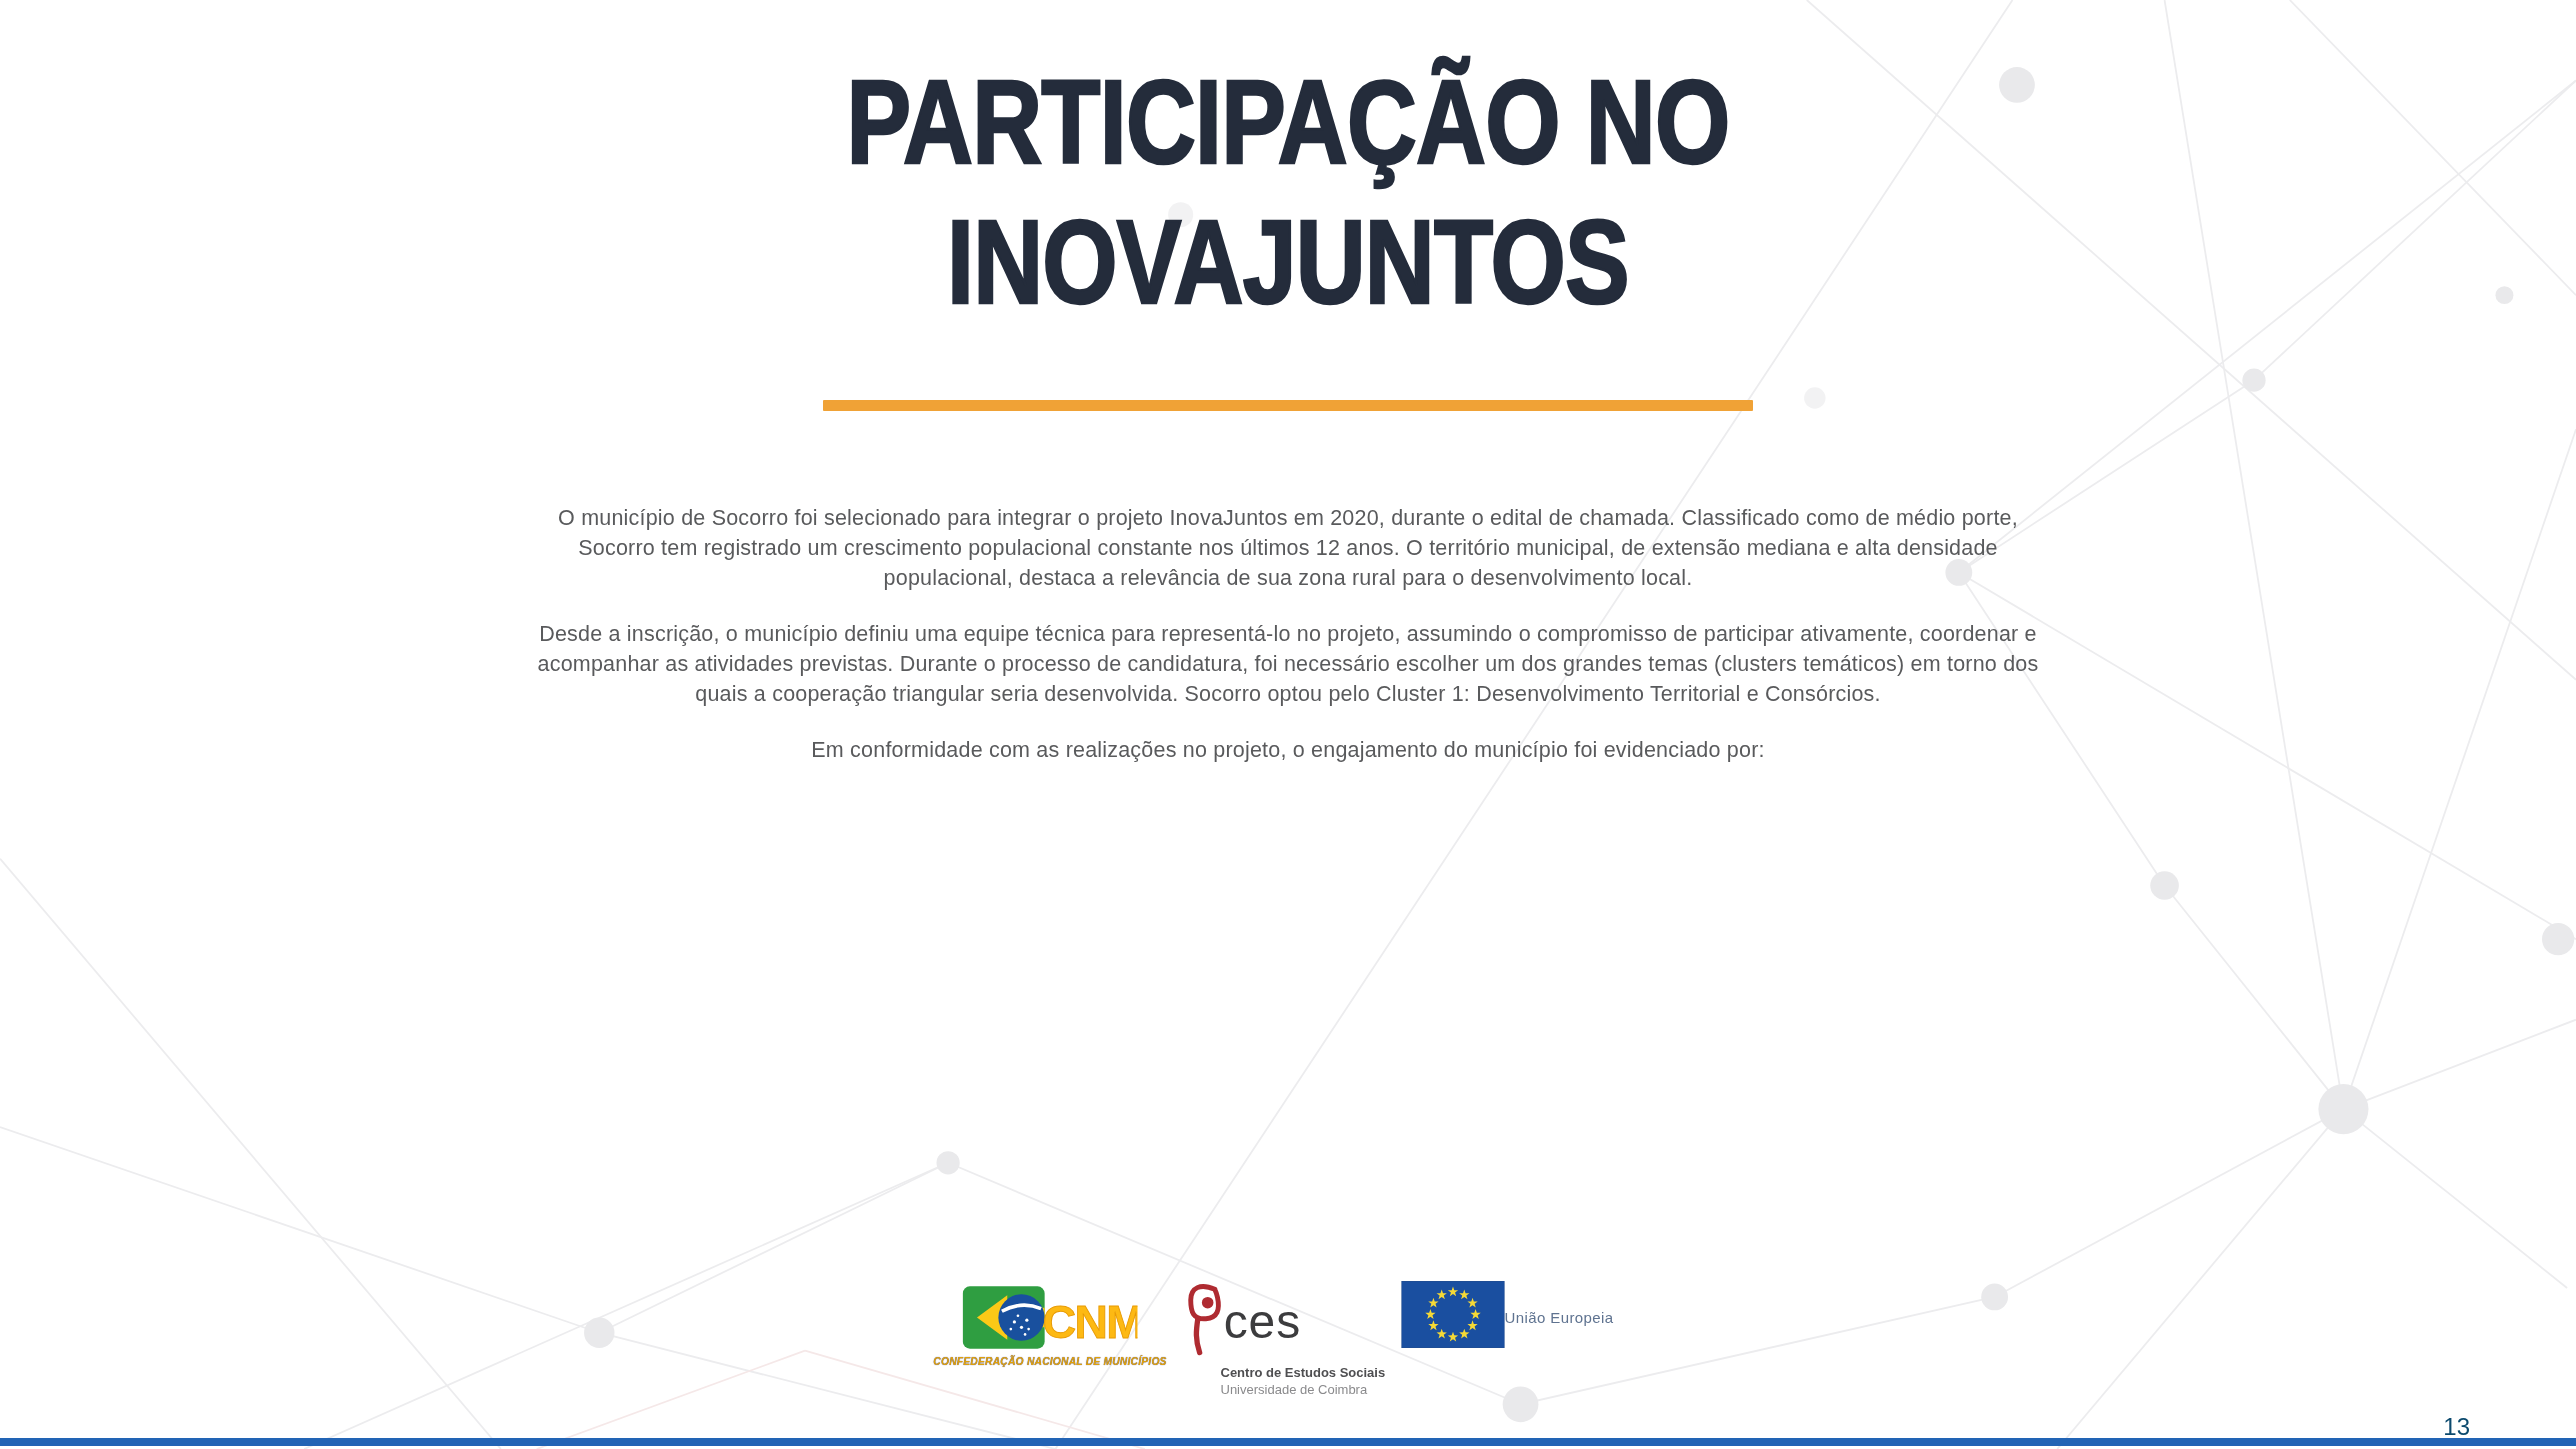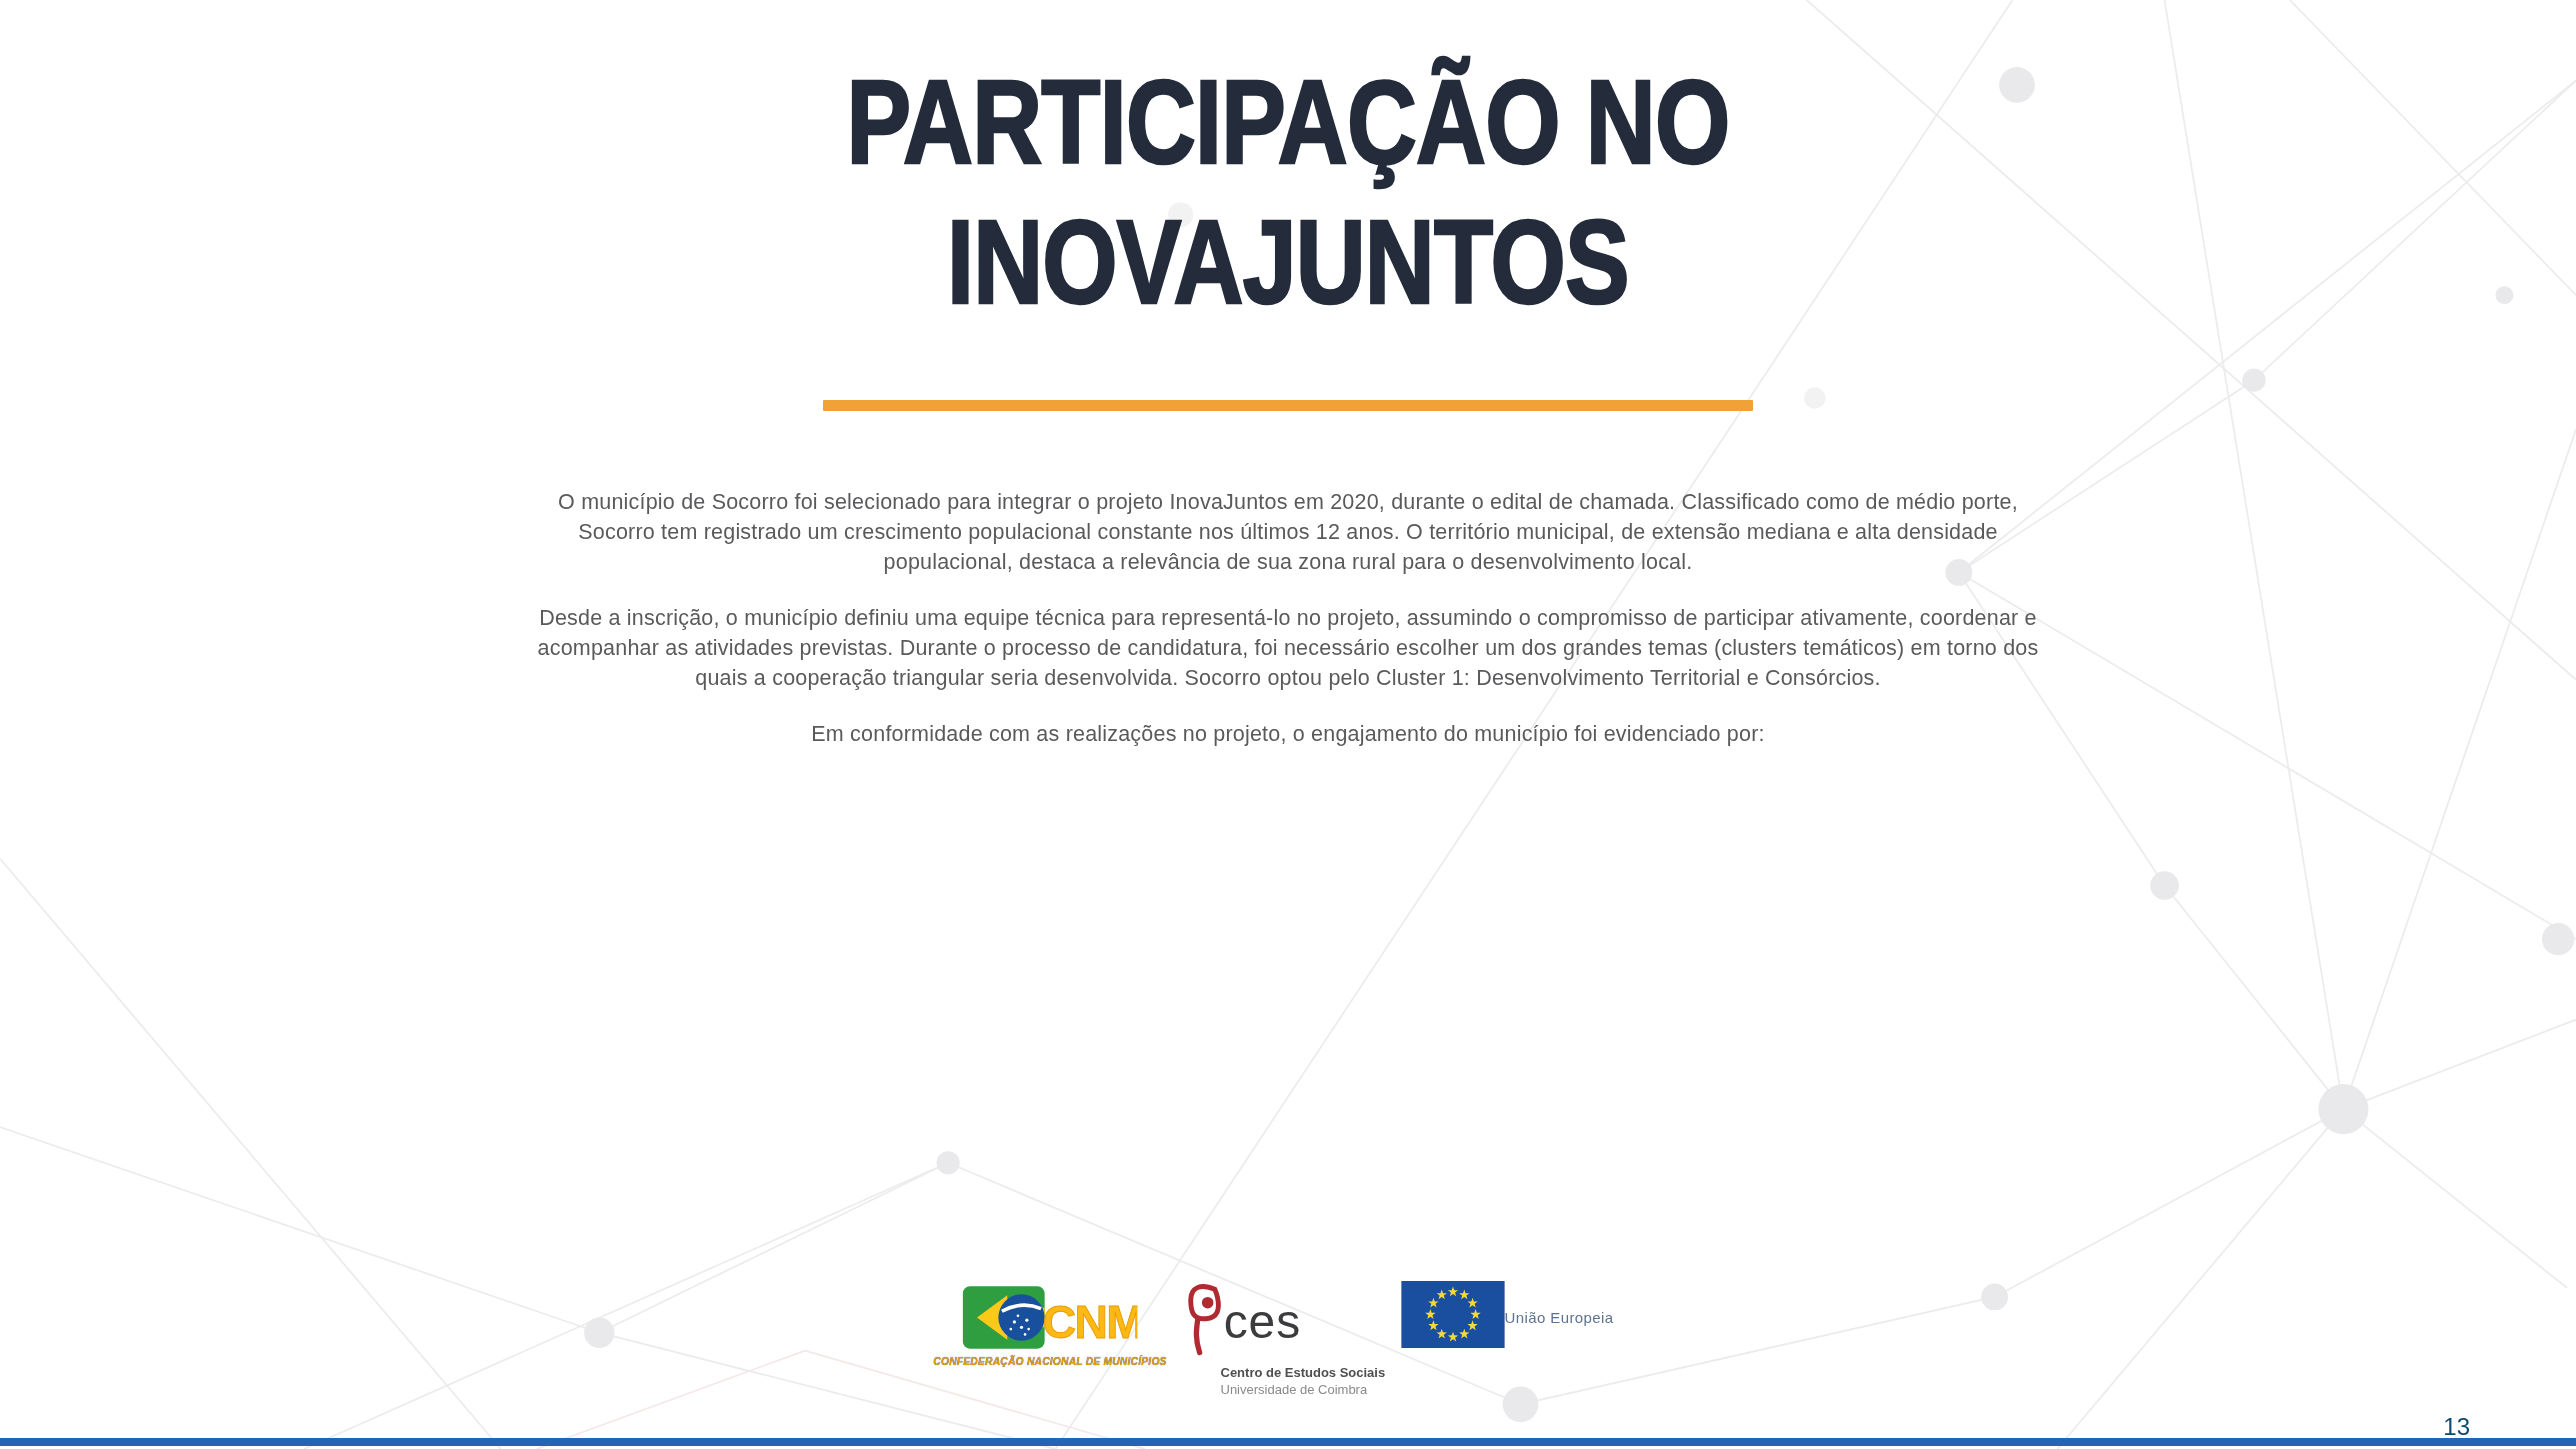--- a/index.html
+++ b/index.html
@@ -10,21 +10,21 @@
   .title{position:absolute;top:52px;left:0;width:100%;margin:0;text-align:center;
          font-weight:900;font-size:118px;line-height:140px;color:#242C3B;
          letter-spacing:-0.9px;transform:scaleX(0.82);-webkit-text-stroke:2.7px #242C3B;}
   .title span{display:block;}
 
   .divider{position:absolute;top:400px;left:50%;width:930px;height:10.7px;margin-left:-465px;
            background:#F0A236;border-radius:0.9px;}
 
   .body{position:absolute;top:487px;left:50%;transform:translateX(-50%);width:1726px;
         text-align:center;font-size:21.5px;line-height:30px;color:#595A5C;letter-spacing:0.2px;}
-  .body p{margin:0 0 26px;white-space:pre-line;}
+  .body p{margin:16px 0 26px;white-space:pre-line;}
   .body p:last-child{margin-bottom:0;}
 
   .logos{position:absolute;top:1281px;left:50%;transform:translateX(-50%);
          display:flex;align-items:flex-start;gap:47px;}
 
   .logo-cnm{width:175px;display:flex;flex-direction:column;align-items:center;}
   .cnm-caption{margin-top:1.8px;font-size:10.3px;font-weight:bold;font-style:italic;
                color:#E0A10B;letter-spacing:0.2px;white-space:nowrap;
                text-shadow:0 0 0.9px #27368A;}
 

